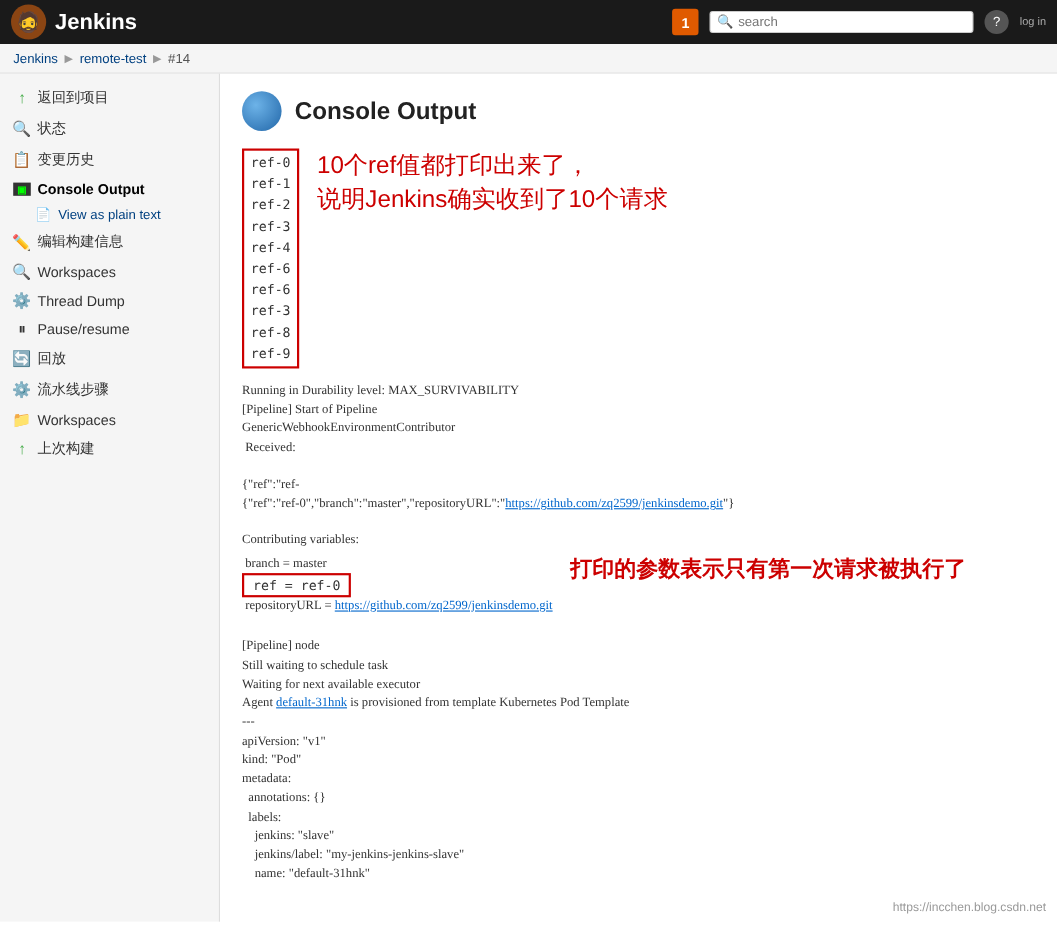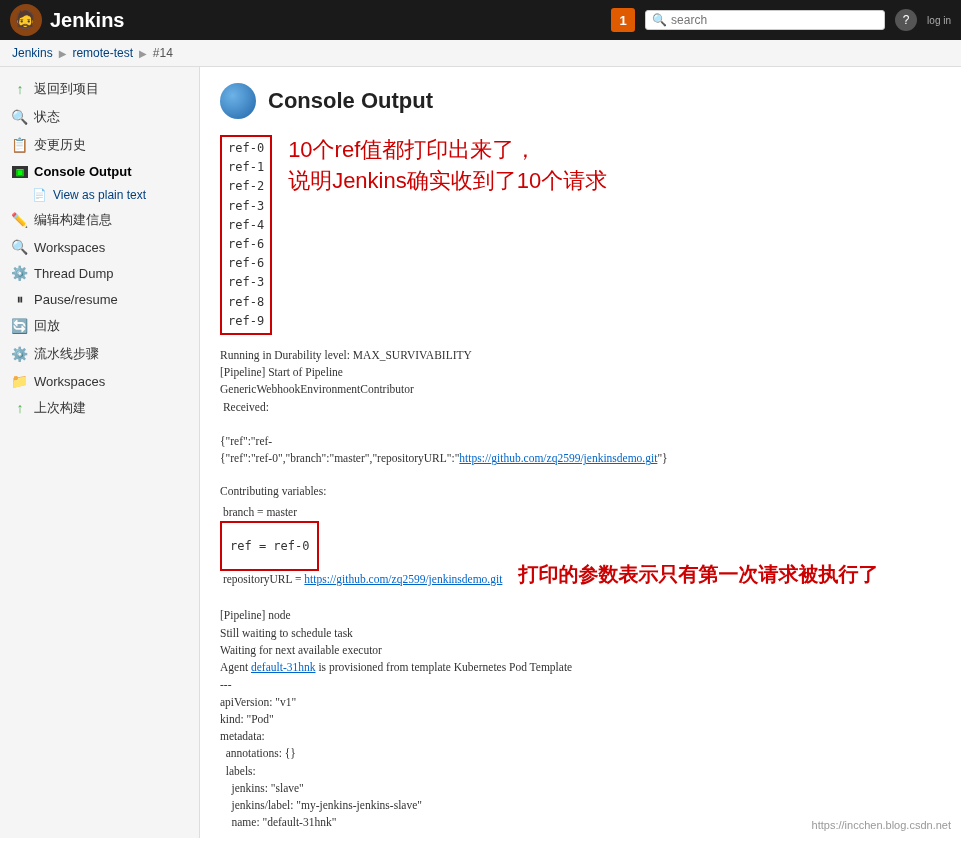--- a/index.html
+++ b/index.html
@@ -221,28 +221,28 @@
     }
 
     .link-blue {
       color: #0066cc;
       text-decoration: underline;
     }
 
     
     .param-section {
       display: flex;
-      align-items: flex-end;
+      align-items: flex-start;
       gap: 16px;
       margin: 4px 0;
     }
     .param-box {
       border: 2px solid #cc0000;
       display: inline-block;
-      padding: 16px 8px;
+      padding: 2px 8px;
       background: #fff;
       font-family: monospace;
       font-size: 12px;
       color: #333;
     }
     .annotation-text-2 {
       font-size: 20px;
       color: #cc0000;
       font-weight: bold;
     }

